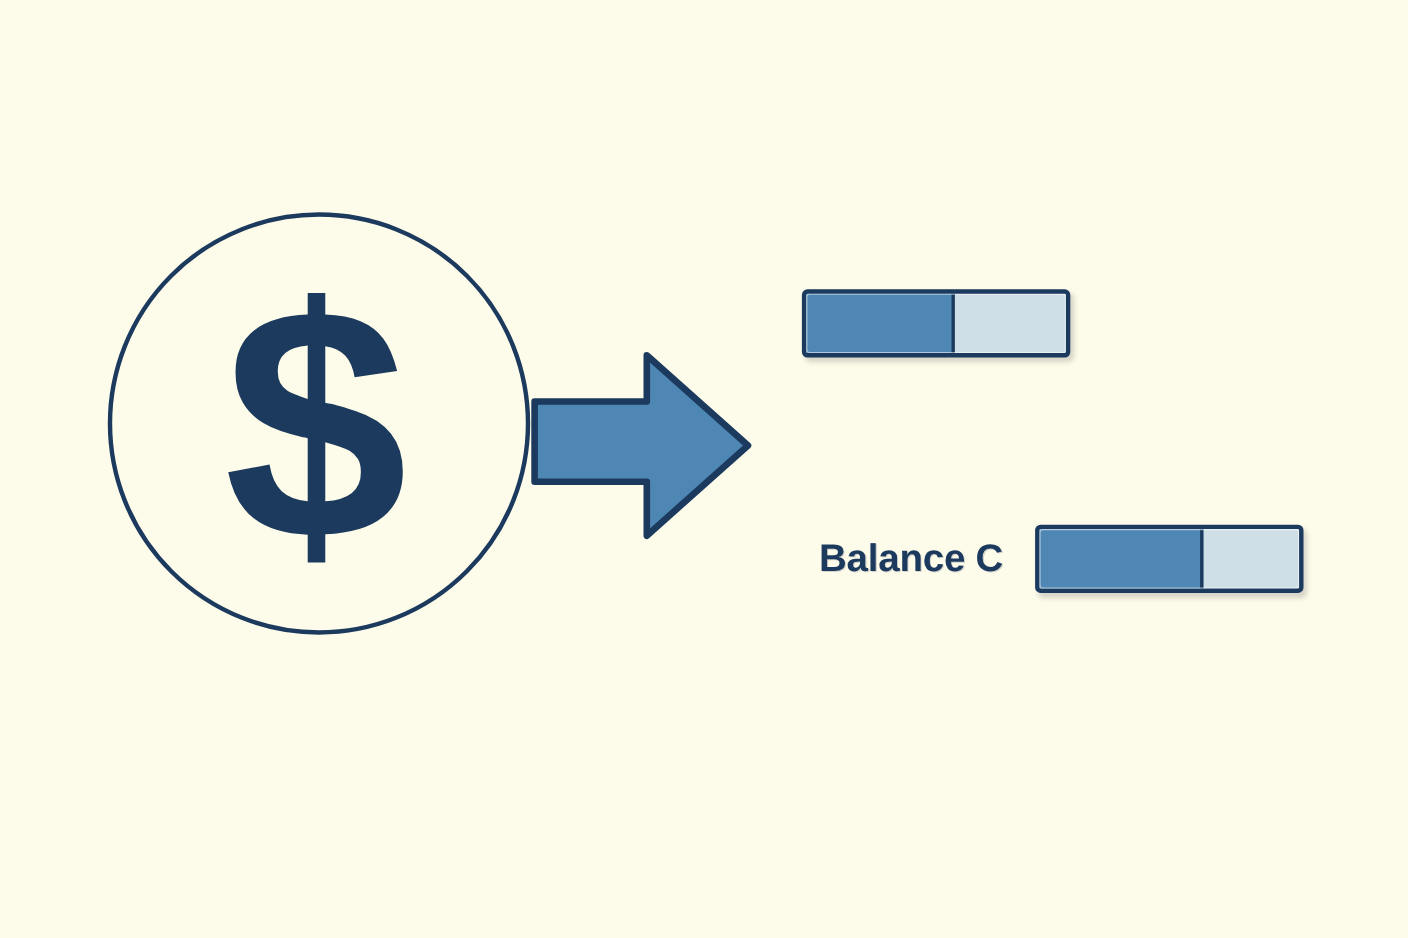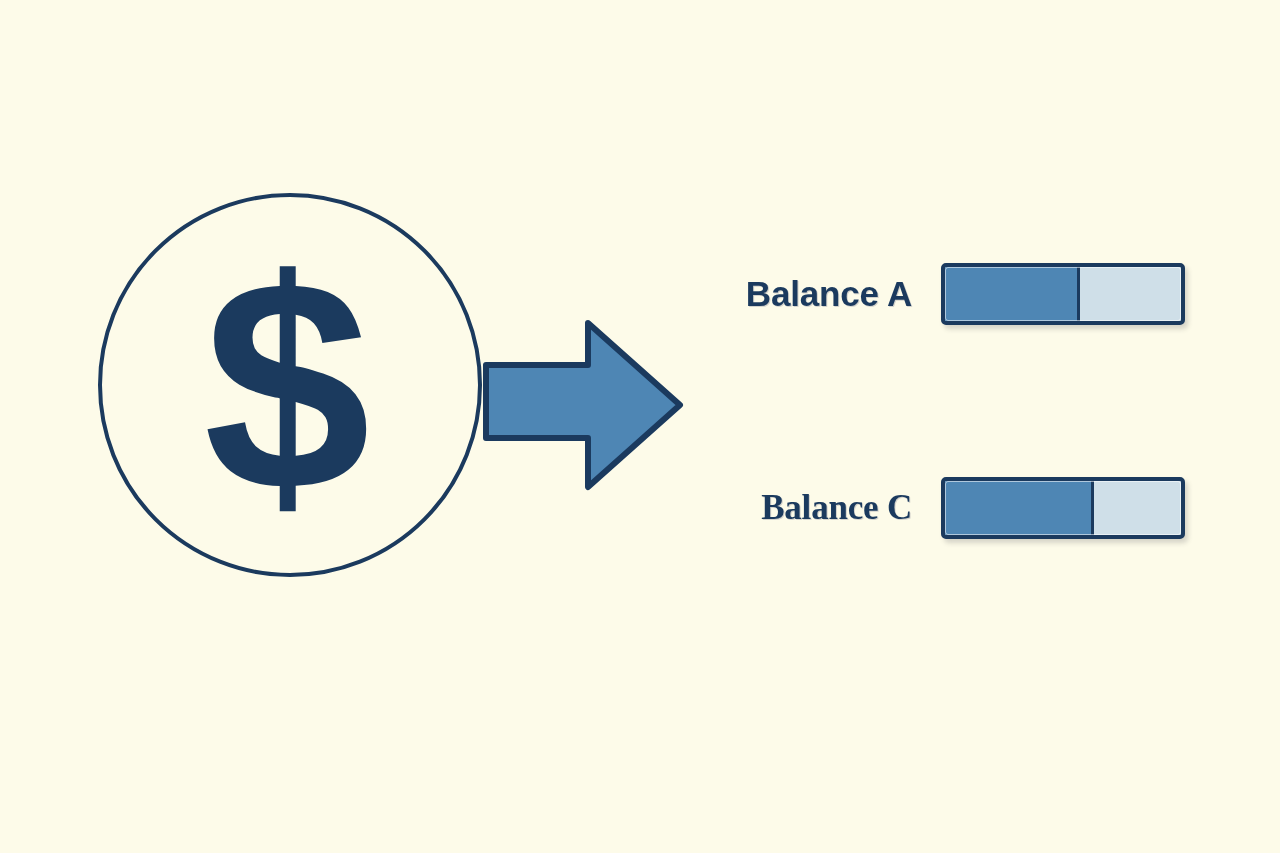--- a/index.html
+++ b/index.html
@@ -60,21 +60,21 @@
   .balance-row {
     position: absolute;
     left: 0;
     width: 500px;
     height: 72px;
     display: flex;
     align-items: center;
   }
   .balance-row.r0 { top: 0px; }
   .balance-row.r1 { top: 107px; }
-  .balance-row.r2 { top: 214px; font-family: Liberation Serif, serif; }
+  .balance-row.r2 { top: 214px; }
 
   .balance-label {
     width: 212px;
     text-align: right;
     padding-right: 0px;
     font-size: 35px;
     font-weight: bold;
     color: #1b3a5e;
     letter-spacing: -0.2px;
     white-space: nowrap;
@@ -126,21 +126,20 @@
 
   <div id="flow-arrow">
     <svg viewBox="0 0 206 182" xmlns="http://www.w3.org/2000/svg">
       <path d="M 6 51 L 108 51 L 108 9 L 200 91 L 108 173 L 108 124 L 6 124 Z" fill="#4e86b4" stroke="#1b3a5e" stroke-width="6" stroke-linejoin="round"></path>
     </svg>
   </div>
 
   <div id="balance-list">
 
     <div class="balance-row r0">
-      <div class="balance-label">Balance A</div>
       <div class="balance-track">
         <div class="balance-fill" style="width: 57%;"></div>
       </div>
     </div>
 
 
     <div class="balance-row r2">
       <div class="balance-label">Balance C</div>
       <div class="balance-track">
         <div class="balance-fill" style="width: 63%;"></div>

